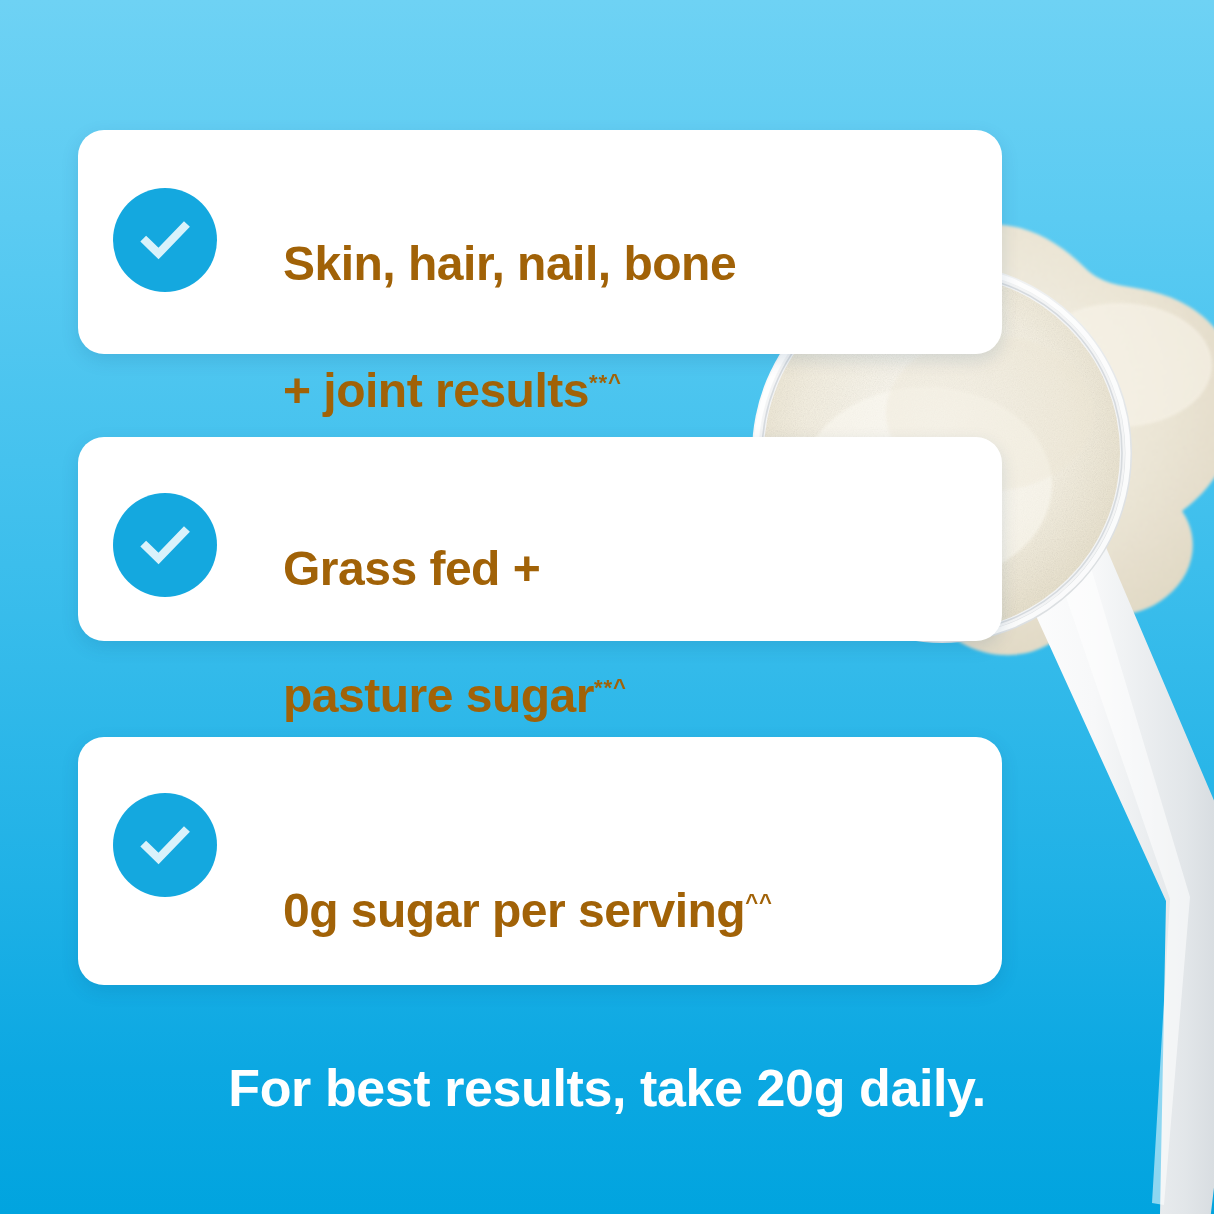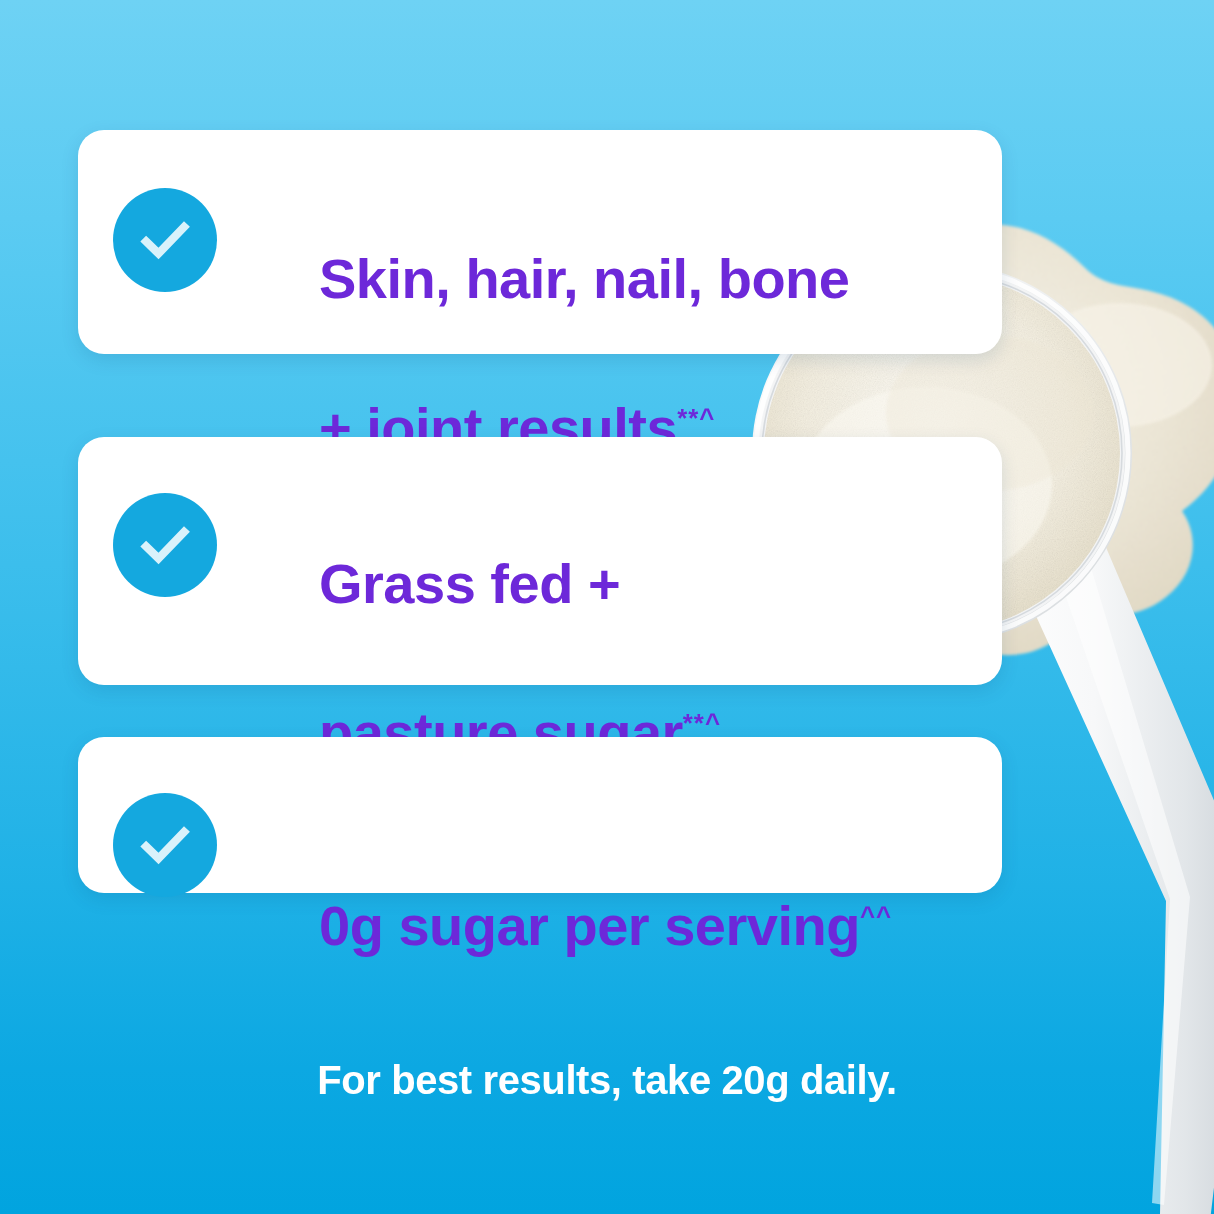--- a/index.html
+++ b/index.html
@@ -37,22 +37,22 @@
   
   .card {
     position: absolute;
     left: 78px;
     width: 924px;
     background: #ffffff;
     border-radius: 26px;
     box-shadow: 0 6px 18px rgba(0, 60, 110, 0.13);
   }
   .card-1 { top: 130px;  height: 224px; }
-  .card-2 { top: 437px;  height: 248px; }
-  .card-3 { top: 737px;  height: 156px; }
+  .card-2 { top: 437px;  height: 204px; }
+  .card-3 { top: 737px;  height: 248px; }
 
   .card-inner {
     position: relative;
     height: 100%;
     display: flex;
     align-items: center;
   }
 
   .check-badge {
     position: absolute;
@@ -72,27 +72,26 @@
   .check-badge svg {
     width: 58px;
     height: 58px;
     display: block;
   }
 
   .card-text {
     position: absolute;
     left: 205px;
     right: 30px;
-    color: #6d28d9;
+    color: #a16207;
     font-weight: 700;
-    font-size: 56px;
+    font-size: 48px;
     line-height: 1.33;
     letter-spacing: -0.5px;
     white-space: pre-line;
-    margin-left: 36px;
   }
   .card-1 .card-text { top: 38px; }
   .card-2 .card-text { top: 36px; }
   .card-3 .card-text { top: 78px; }
 
   .card-text sup {
     font-size: 0.46em;
     vertical-align: super;
     letter-spacing: 1px;
     font-weight: 700;
@@ -100,21 +99,21 @@
 
   
   .footer-text {
     position: absolute;
     left: 0;
     right: 0;
     top: 1058px;
     text-align: center;
     color: #ffffff;
     font-weight: 700;
-    font-size: 40px;
+    font-size: 52px;
     letter-spacing: -0.4px;
   }
 </style>
 </head>
 <body>
 
 <div class="stage">
 
   <div class="photo">
     <svg viewBox="0 0 540 1040" xmlns="http://www.w3.org/2000/svg" aria-hidden="true">

